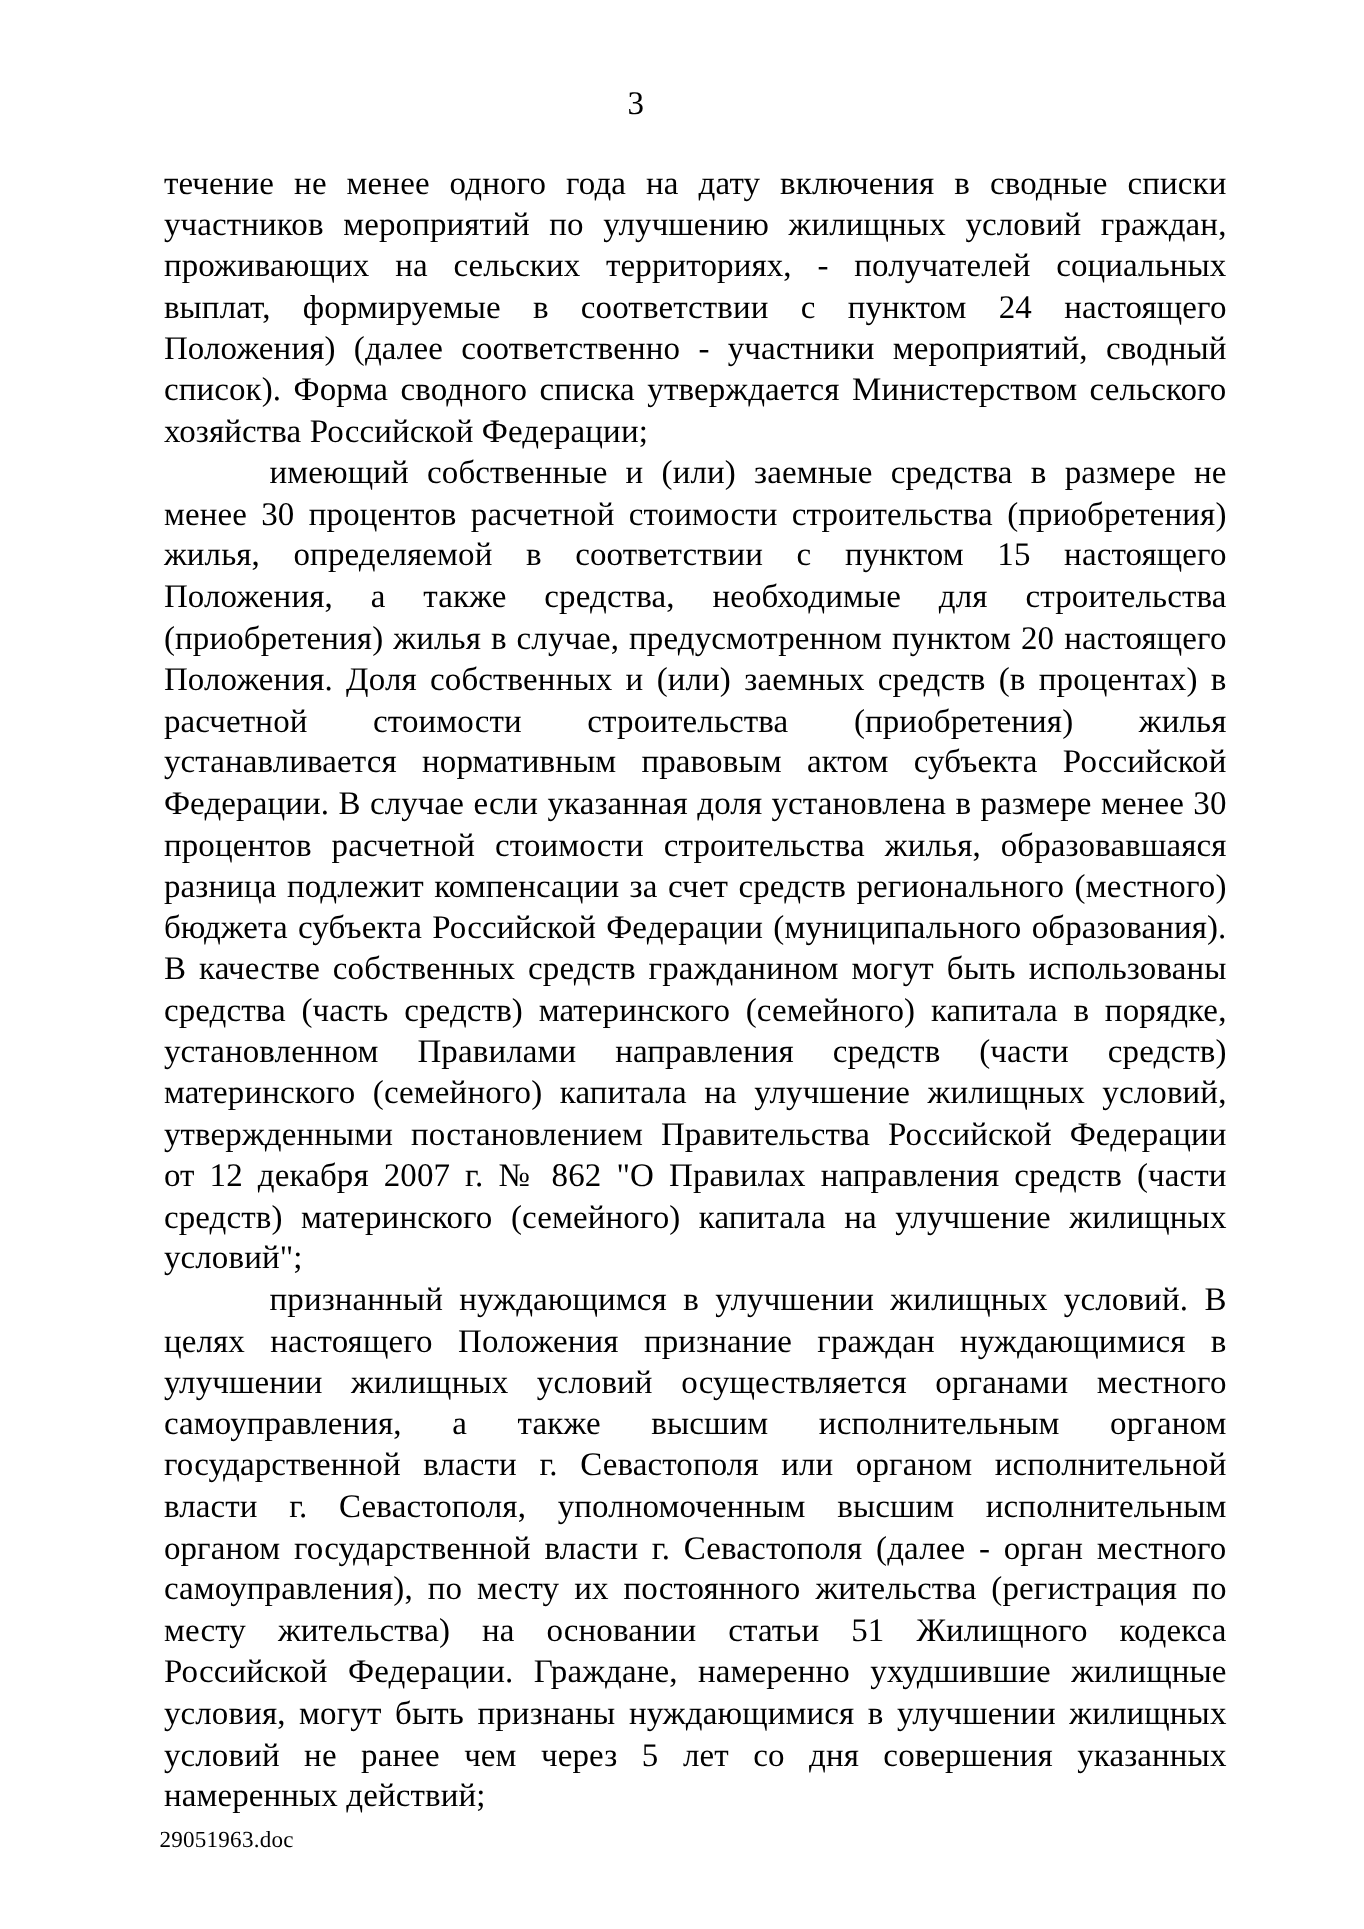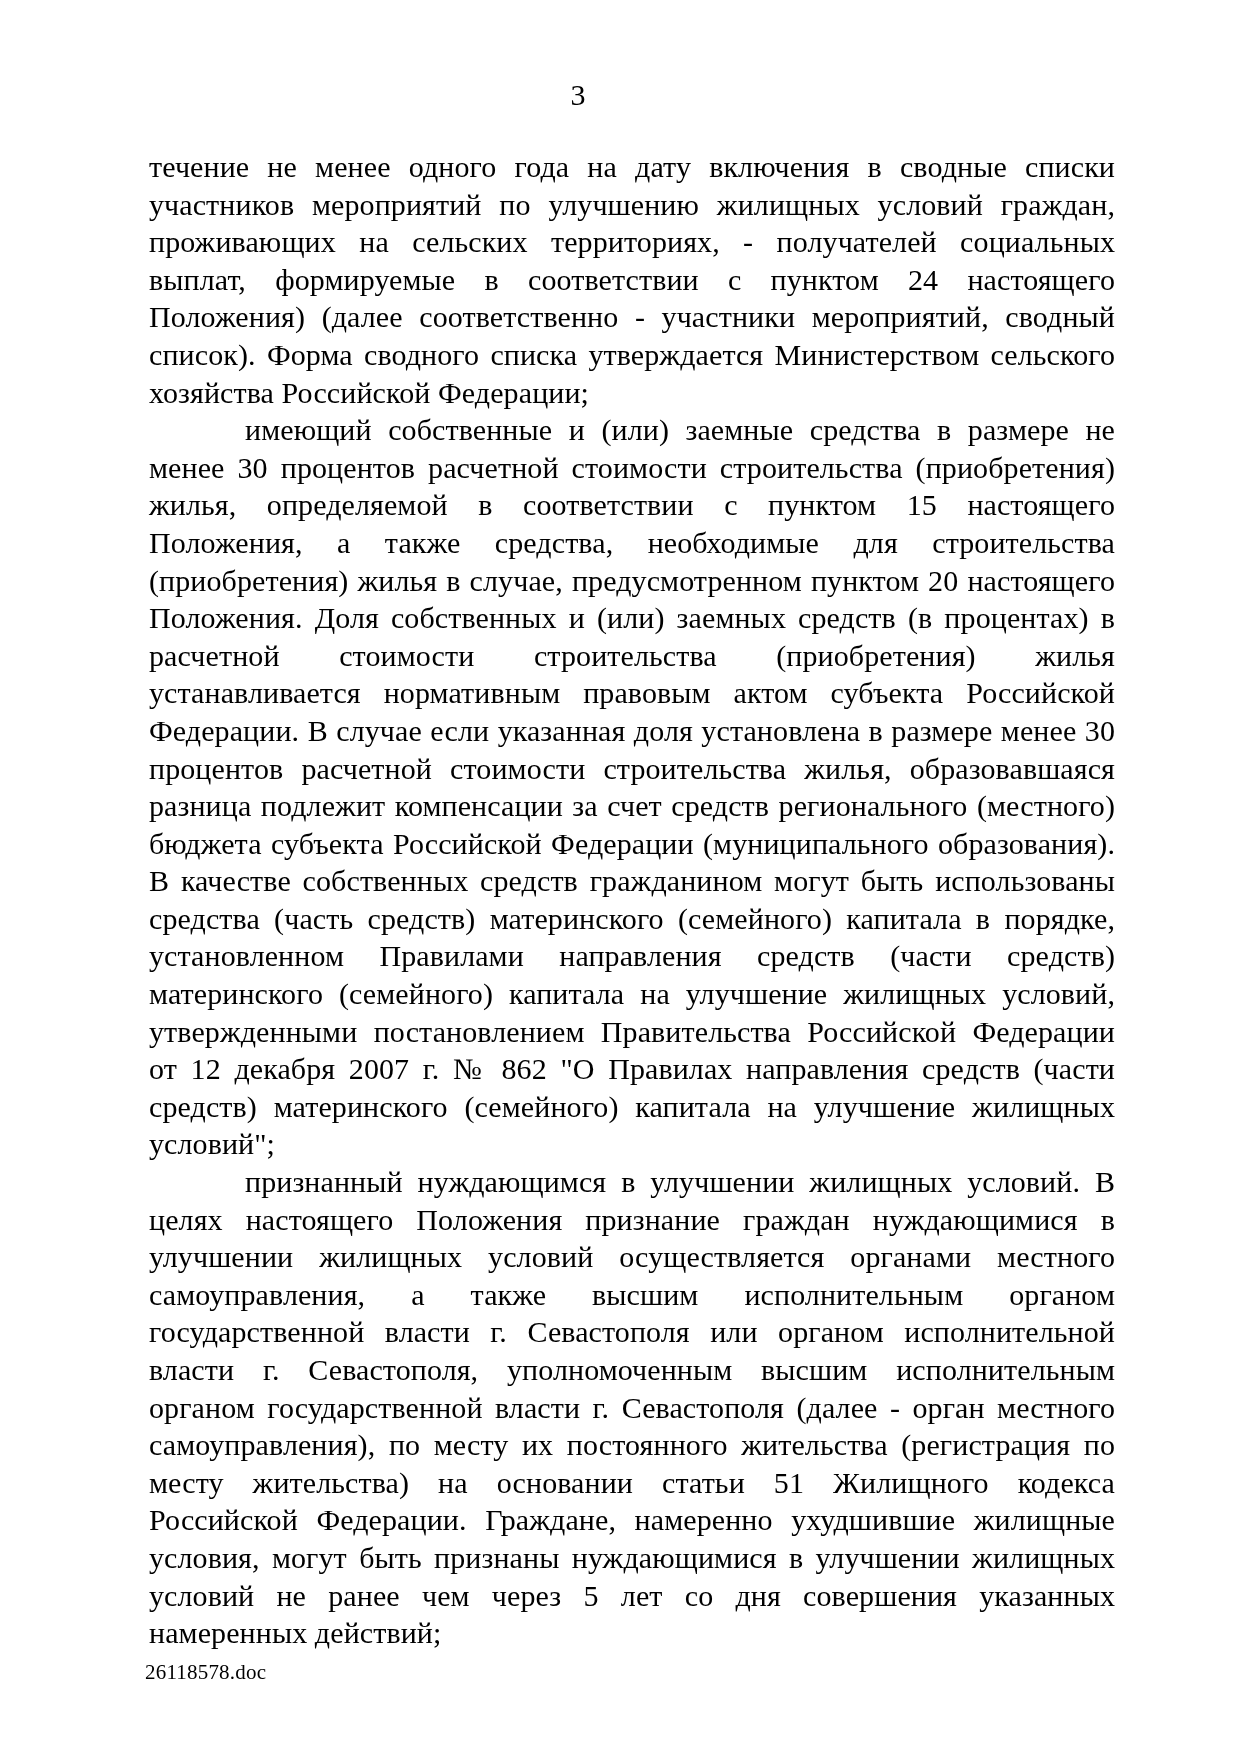--- a/index.html
+++ b/index.html
@@ -59,15 +59,15 @@
 <div class="page">
 
   <div class="page-number">3</div>
 
   <div class="content">
     <p>течение не менее одного года на дату включения в сводные списки участников мероприятий по улучшению жилищных условий граждан, проживающих на сельских территориях, - получателей социальных выплат, формируемые в соответствии с пунктом 24 настоящего Положения) (далее соответственно - участники мероприятий, сводный список). Форма сводного списка утверждается Министерством сельского хозяйства Российской Федерации;</p>
     <p class="indented">имеющий собственные и (или) заемные средства в размере не менее 30 процентов расчетной стоимости строительства (приобретения) жилья, определяемой в соответствии с пунктом 15 настоящего Положения, а также средства, необходимые для строительства (приобретения) жилья в случае, предусмотренном пунктом 20 настоящего Положения. Доля собственных и (или) заемных средств (в процентах) в расчетной стоимости строительства (приобретения) жилья устанавливается нормативным правовым актом субъекта Российской Федерации. В случае если указанная доля установлена в размере менее 30 процентов расчетной стоимости строительства жилья, образовавшаяся разница подлежит компенсации за счет средств регионального (местного) бюджета субъекта Российской Федерации (муниципального образования). В качестве собственных средств гражданином могут быть использованы средства (часть средств) материнского (семейного) капитала в порядке, установленном Правилами направления средств (части средств) материнского (семейного) капитала на улучшение жилищных условий, утвержденными постановлением Правительства Российской Федерации от 12 декабря 2007 г. № 862 "О Правилах направления средств (части средств) материнского (семейного) капитала на улучшение жилищных условий";</p>
     <p class="indented">признанный нуждающимся в улучшении жилищных условий. В целях настоящего Положения признание граждан нуждающимися в улучшении жилищных условий осуществляется органами местного самоуправления, а также высшим исполнительным органом государственной власти г. Севастополя или органом исполнительной власти г. Севастополя, уполномоченным высшим исполнительным органом государственной власти г. Севастополя (далее - орган местного самоуправления), по месту их постоянного жительства (регистрация по месту жительства) на основании статьи 51 Жилищного кодекса Российской Федерации. Граждане, намеренно ухудшившие жилищные условия, могут быть признаны нуждающимися в улучшении жилищных условий не ранее чем через 5 лет со дня совершения указанных намеренных действий;</p>
   </div>
 
-  <div class="doc-footer">26118578.doc</div>
+  <div class="doc-footer">29051963.doc</div>
 
 </div>
 
 </body></html>

